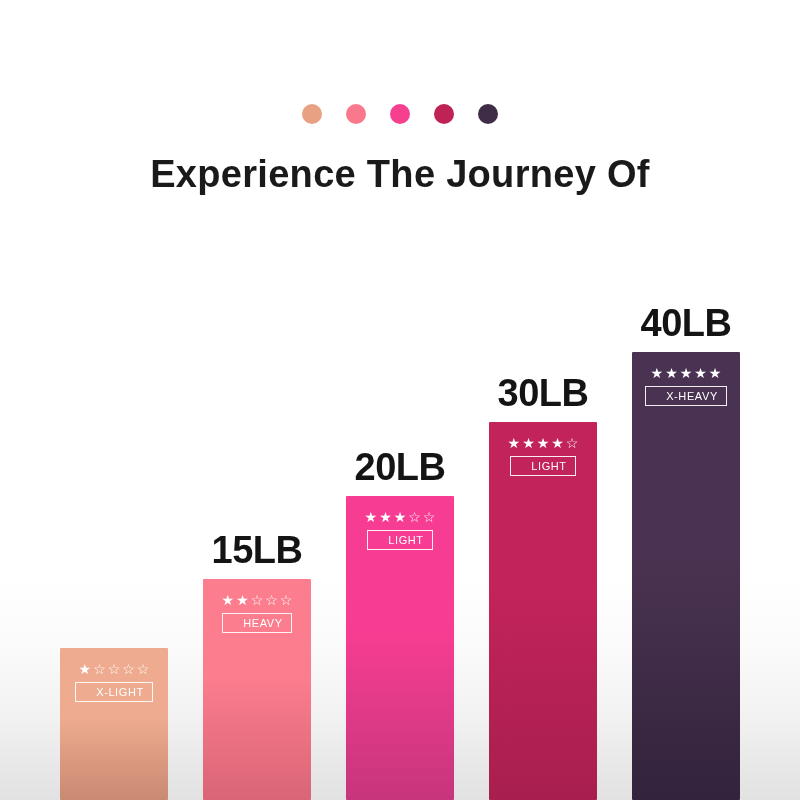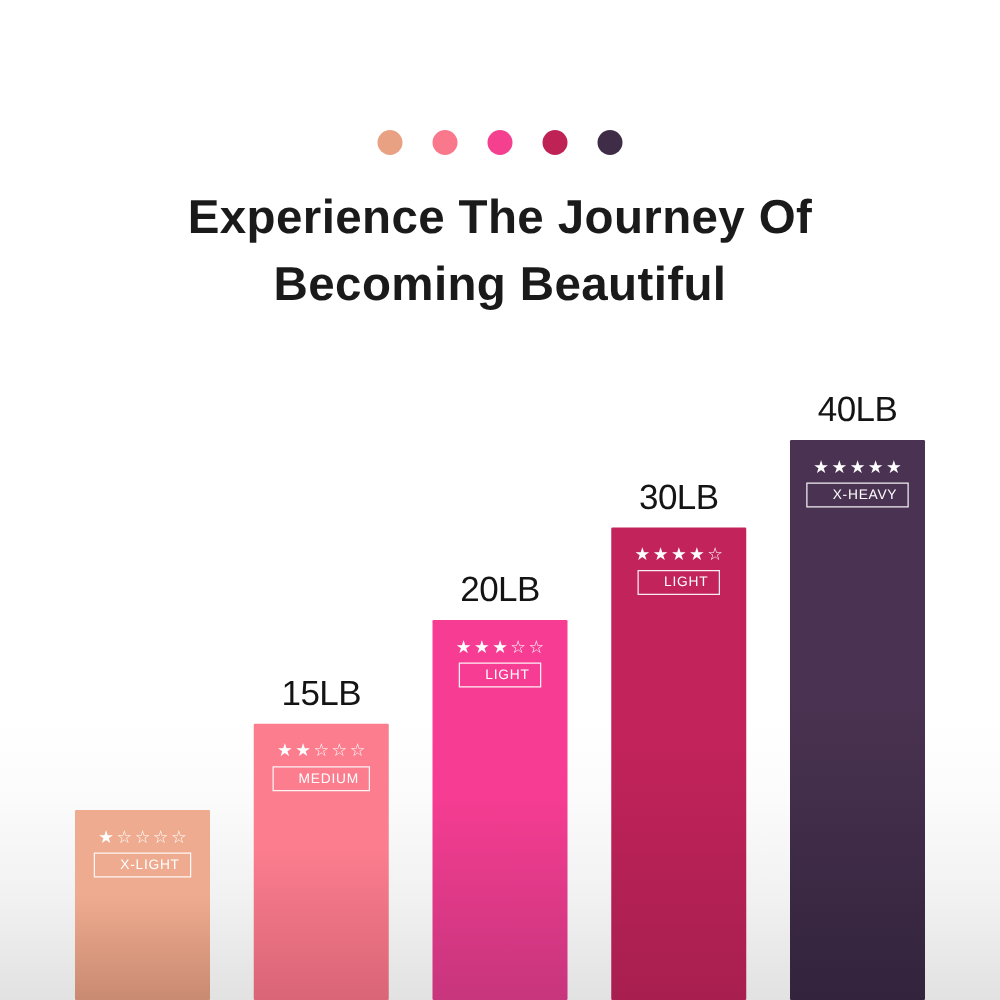--- a/index.html
+++ b/index.html
@@ -69,22 +69,22 @@
   }
   .bar-col {
     width: 108px;
     display: flex;
     flex-direction: column;
     align-items: center;
     justify-content: flex-end;
     position: relative;
   }
   .bar-weight {
-    font-size: 28px;
-    font-weight: normal;
+    font-size: 38px;
+    font-weight: bold;
     color: #141414;
     letter-spacing: -0.5px;
     line-height: 1;
     margin-bottom: 10px;
     white-space: nowrap;
   }
   .bar-body {
     width: 108px;
     position: relative;
     border-radius: 1px;
@@ -129,21 +129,20 @@
   <div id="dot-row">
       <div class="dot" style="background: rgb(233, 161, 132);"></div>
       <div class="dot" style="background: rgb(249, 120, 139);"></div>
       <div class="dot" style="background: rgb(245, 63, 143);"></div>
       <div class="dot" style="background: rgb(191, 35, 85);"></div>
       <div class="dot" style="background: rgb(63, 44, 70);"></div>
     </div>
 
   <div id="heading">
     <span class="hline">Experience The Journey Of</span>
-    <span class="hline">Becoming Beautiful</span>
   </div>
 
   <div id="chart">
       <div class="bar-col">
         <div class="bar-body" style="height: 152px; background: linear-gradient(rgb(238, 171, 143) 0%, rgb(238, 171, 143) 45%, rgb(201, 138, 114) 100%);">
           <div class="bar-badge">
             <div class="stars">
               <span class="star">★</span>
               <span class="star">☆</span>
               <span class="star">☆</span>
@@ -158,21 +157,21 @@
         <div class="bar-weight">15LB</div>
         <div class="bar-body" style="height: 221px; background: linear-gradient(rgb(251, 125, 142) 0%, rgb(251, 125, 142) 45%, rgb(217, 101, 118) 100%);">
           <div class="bar-badge">
             <div class="stars">
               <span class="star">★</span>
               <span class="star">★</span>
               <span class="star">☆</span>
               <span class="star">☆</span>
               <span class="star">☆</span>
             </div>
-            <div class="level-box">MEDIUM</div>
+            <div class="level-box">HEAVY</div>
           </div>
         </div>
       </div>
       <div class="bar-col">
         <div class="bar-weight">20LB</div>
         <div class="bar-body" style="height: 304px; background: linear-gradient(rgb(247, 61, 147) 0%, rgb(247, 61, 147) 45%, rgb(199, 53, 125) 100%);">
           <div class="bar-badge">
             <div class="stars">
               <span class="star">★</span>
               <span class="star">★</span>

